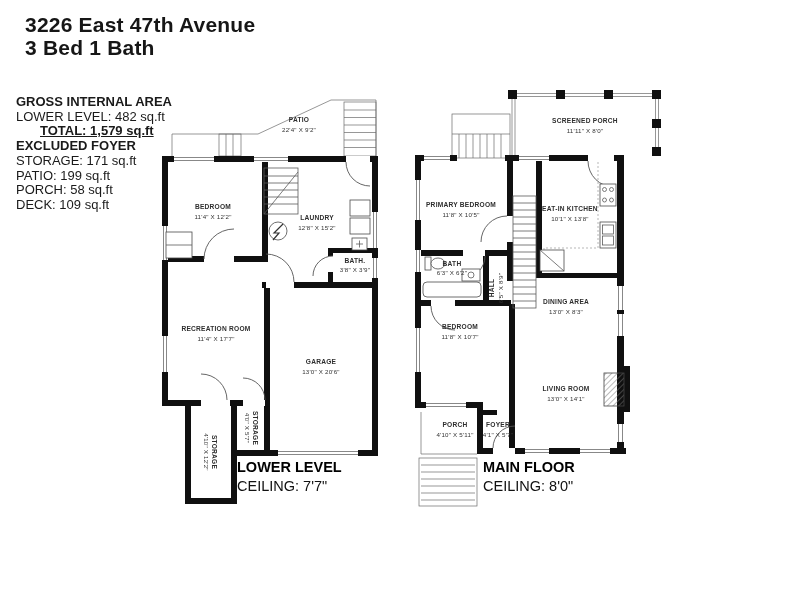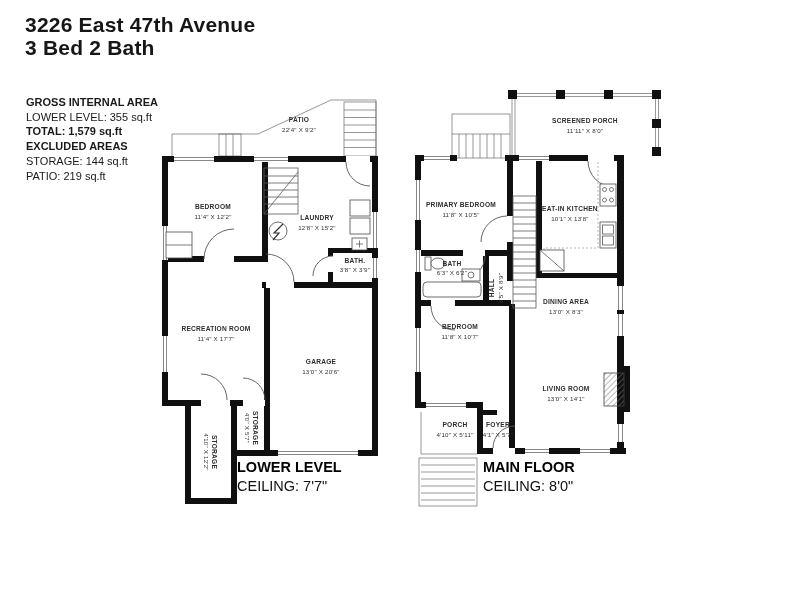--- a/index.html
+++ b/index.html
@@ -1,22 +1,22 @@
 <!DOCTYPE html>
 <html><head>
 <meta charset="utf-8">
 <style>
   html,body{margin:0;padding:0;background:#fff;}
   .page{position:relative;width:800px;height:524px;background:#fff;overflow:hidden;
         font-family:"Liberation Sans",sans-serif;color:#111;}
   .hdr{position:absolute;left:25px;top:13px;font-size:21px;font-weight:bold;
        line-height:23px;letter-spacing:.2px;color:#161616;}
-  .gia{position:absolute;left:26px;top:95px;font-size:11px;line-height:14.7px;color:#1a1a1a;}
+  .gia{position:absolute;left:16px;top:95px;font-size:13px;line-height:14.7px;color:#1a1a1a;}
   .gia .b{font-weight:bold;}
-  .gia .tot{font-weight:bold;}
+  .gia .tot{font-weight:bold;text-decoration:underline;margin-left:24px;}
   svg text{font-family:"Liberation Sans",sans-serif;}
   .rn{font-size:6.6px;font-weight:bold;fill:#2e2e2e;letter-spacing:.25px;}
   .rd{font-size:6.2px;fill:#333;letter-spacing:.2px;}
   .pt{font-size:14.5px;font-weight:bold;fill:#000;}
   .ps{font-size:14.5px;fill:#111;}
   .wall{fill:#101010;}
   .thin{stroke:#5a5a5a;stroke-width:.8;fill:none;}
   .thin2{stroke:#6a6a6a;stroke-width:.7;fill:none;}
   .winbg{fill:#fff;}
   .winln{stroke:#555;stroke-width:.7;fill:none;}
@@ -31,30 +31,32 @@
   .logo .l2{color:#ddd;font-size:4.2px;letter-spacing:2.6px;margin-top:3px;}
   .north{position:absolute;left:672px;top:528px;}
 </style>
 </head>
 <body>
 
 <div class="page">
 
   <div class="hdr">
     <div>3226 East 47th Avenue</div>
-    <div>3 Bed 2 Bath</div>
+    <div>3 Bed 1 Bath</div>
   </div>
 
   <div class="gia">
     <div class="b">GROSS INTERNAL AREA</div>
-    <div>LOWER LEVEL: 355 sq.ft</div>
+    <div>LOWER LEVEL: 482 sq.ft</div>
     <div class="tot">TOTAL: 1,579 sq.ft</div>
-    <div class="b">EXCLUDED AREAS</div>
-    <div>STORAGE: 144 sq.ft</div>
-    <div>PATIO: 219 sq.ft</div>
+    <div class="b">EXCLUDED FOYER</div>
+    <div>STORAGE: 171 sq.ft</div>
+    <div>PATIO: 199 sq.ft</div>
+    <div>PORCH: 58 sq.ft</div>
+    <div>DECK: 109 sq.ft</div>
   </div>
 
   <svg style="position:absolute;left:145px;top:93px;" width="245" height="415" viewBox="145 93 245 415">
 
     <g>
       <path class="thin2" d="M172,156 L172,134 L258,134 L331,100 L376,100 L376,156"></path>
       <rect class="thin2" x="344" y="102" width="32" height="54"></rect>
       <path class="thin2" d="M344,110 h32 M344,117.5 h32 M344,125 h32 M344,132.5 h32 M344,140 h32 M344,147.5 h32"></path>
       <rect class="thin2" x="219" y="134" width="22" height="22"></rect>
       <path class="thin2" d="M226,134 v22 M233,134 v22"></path>

